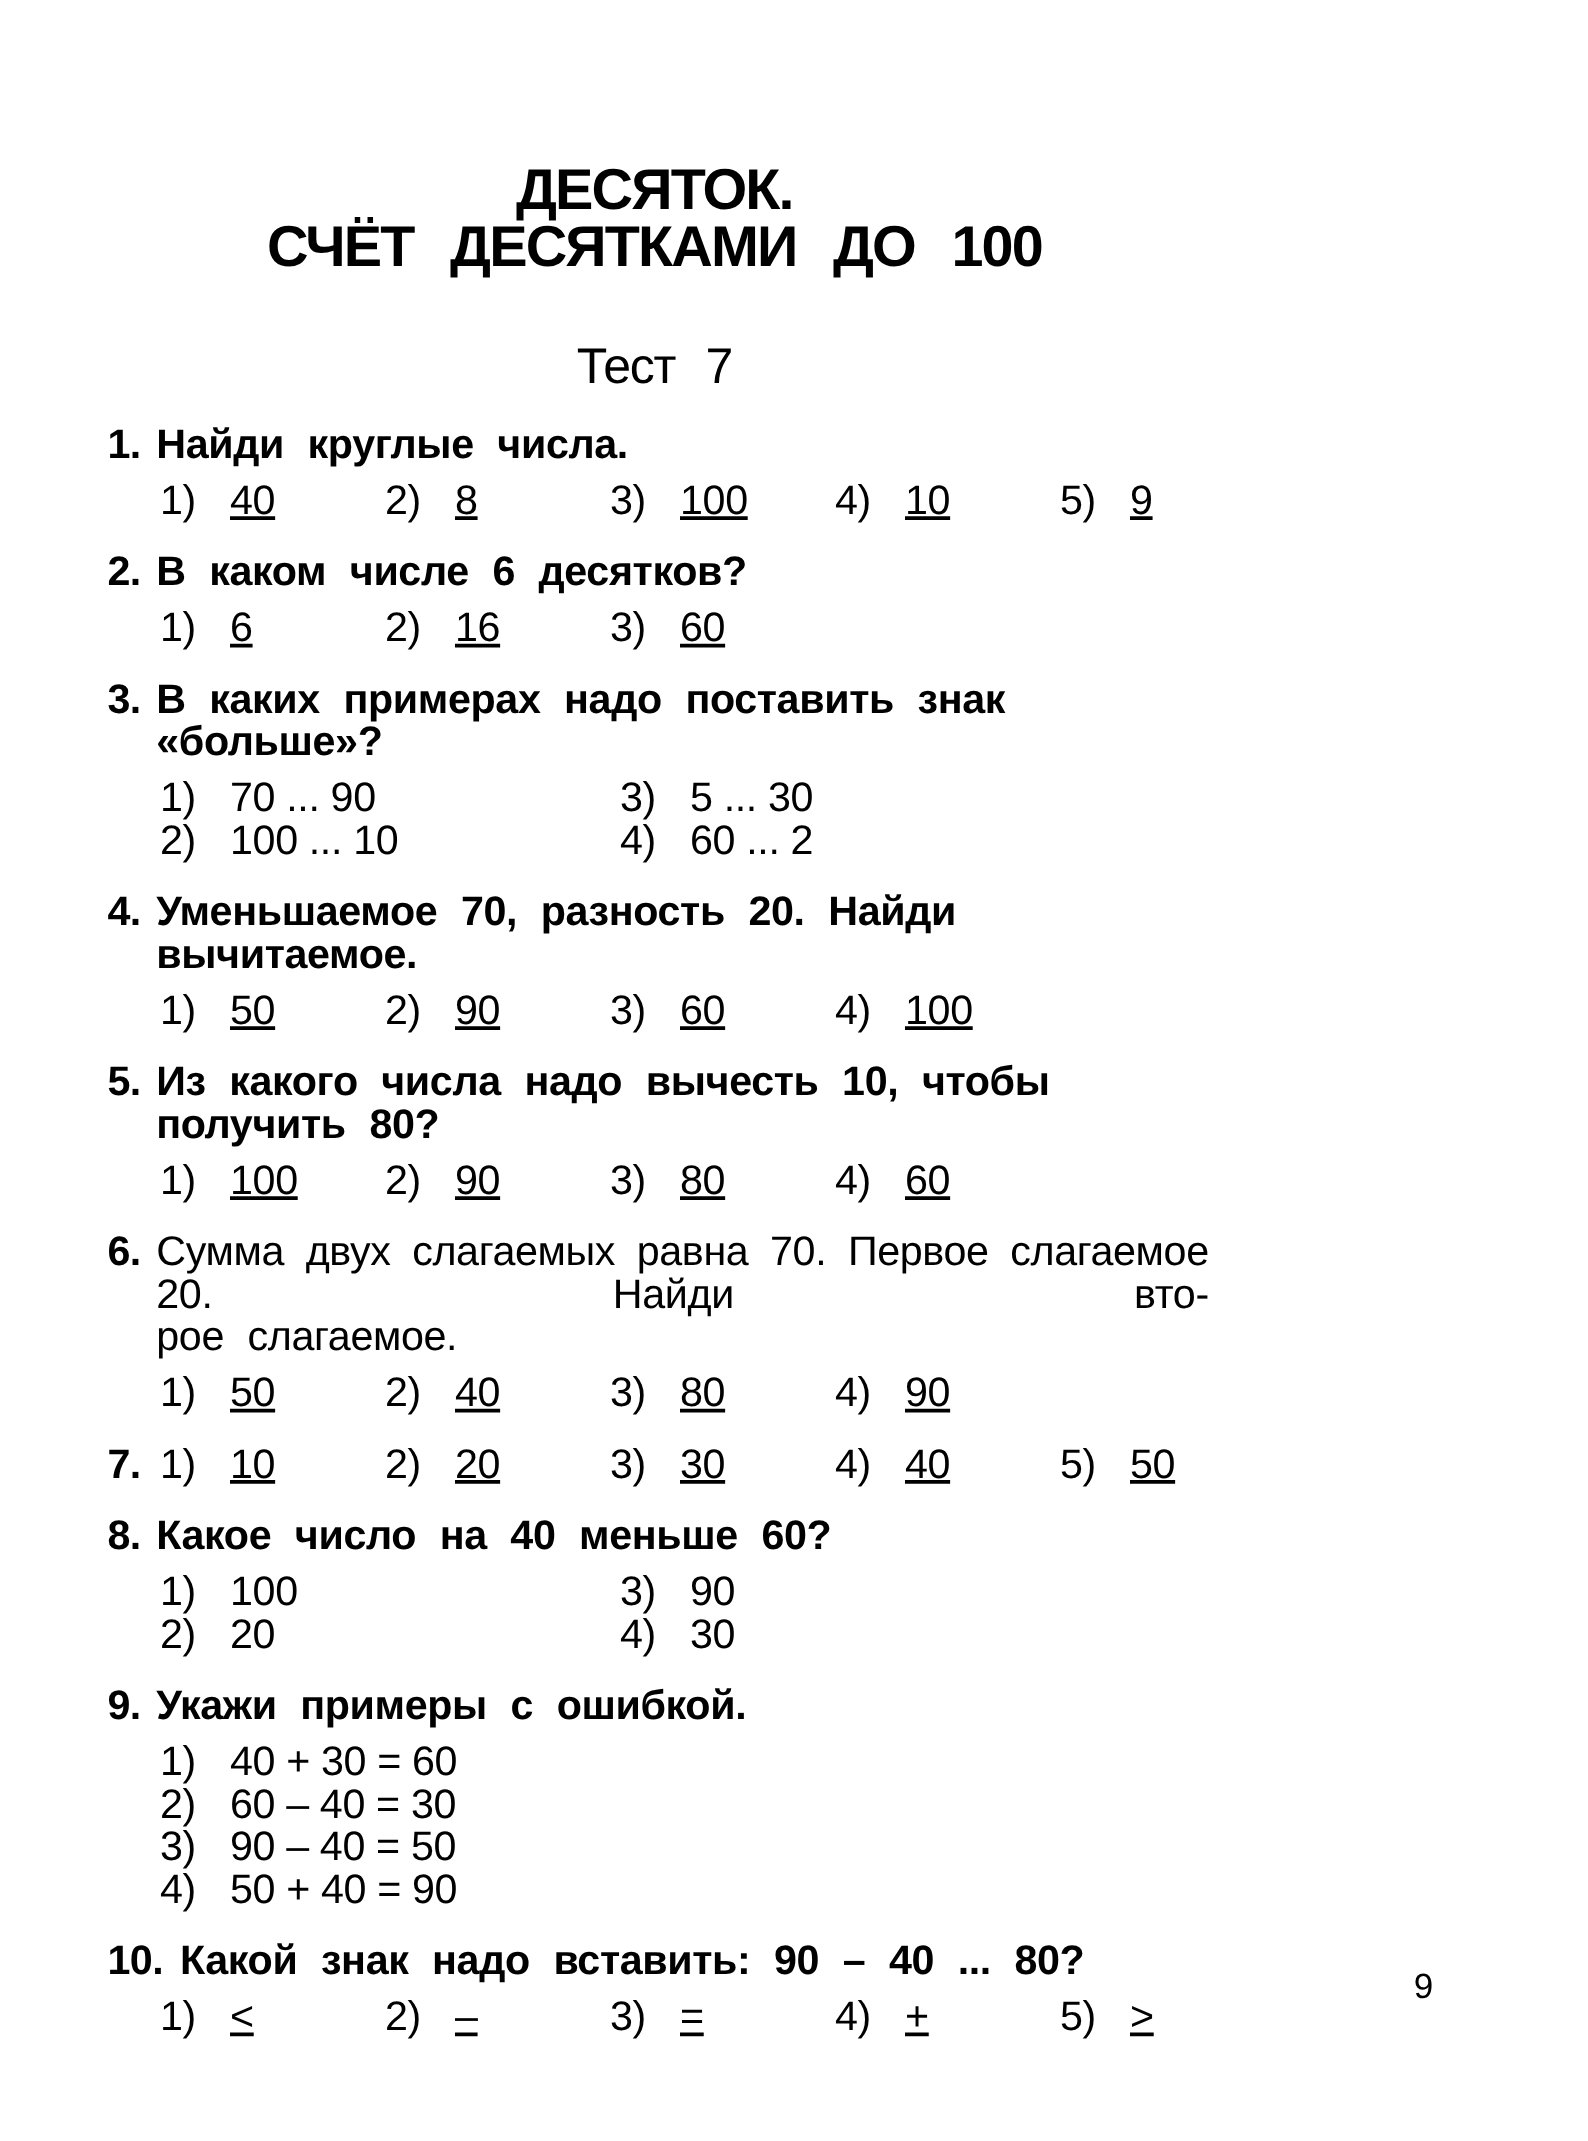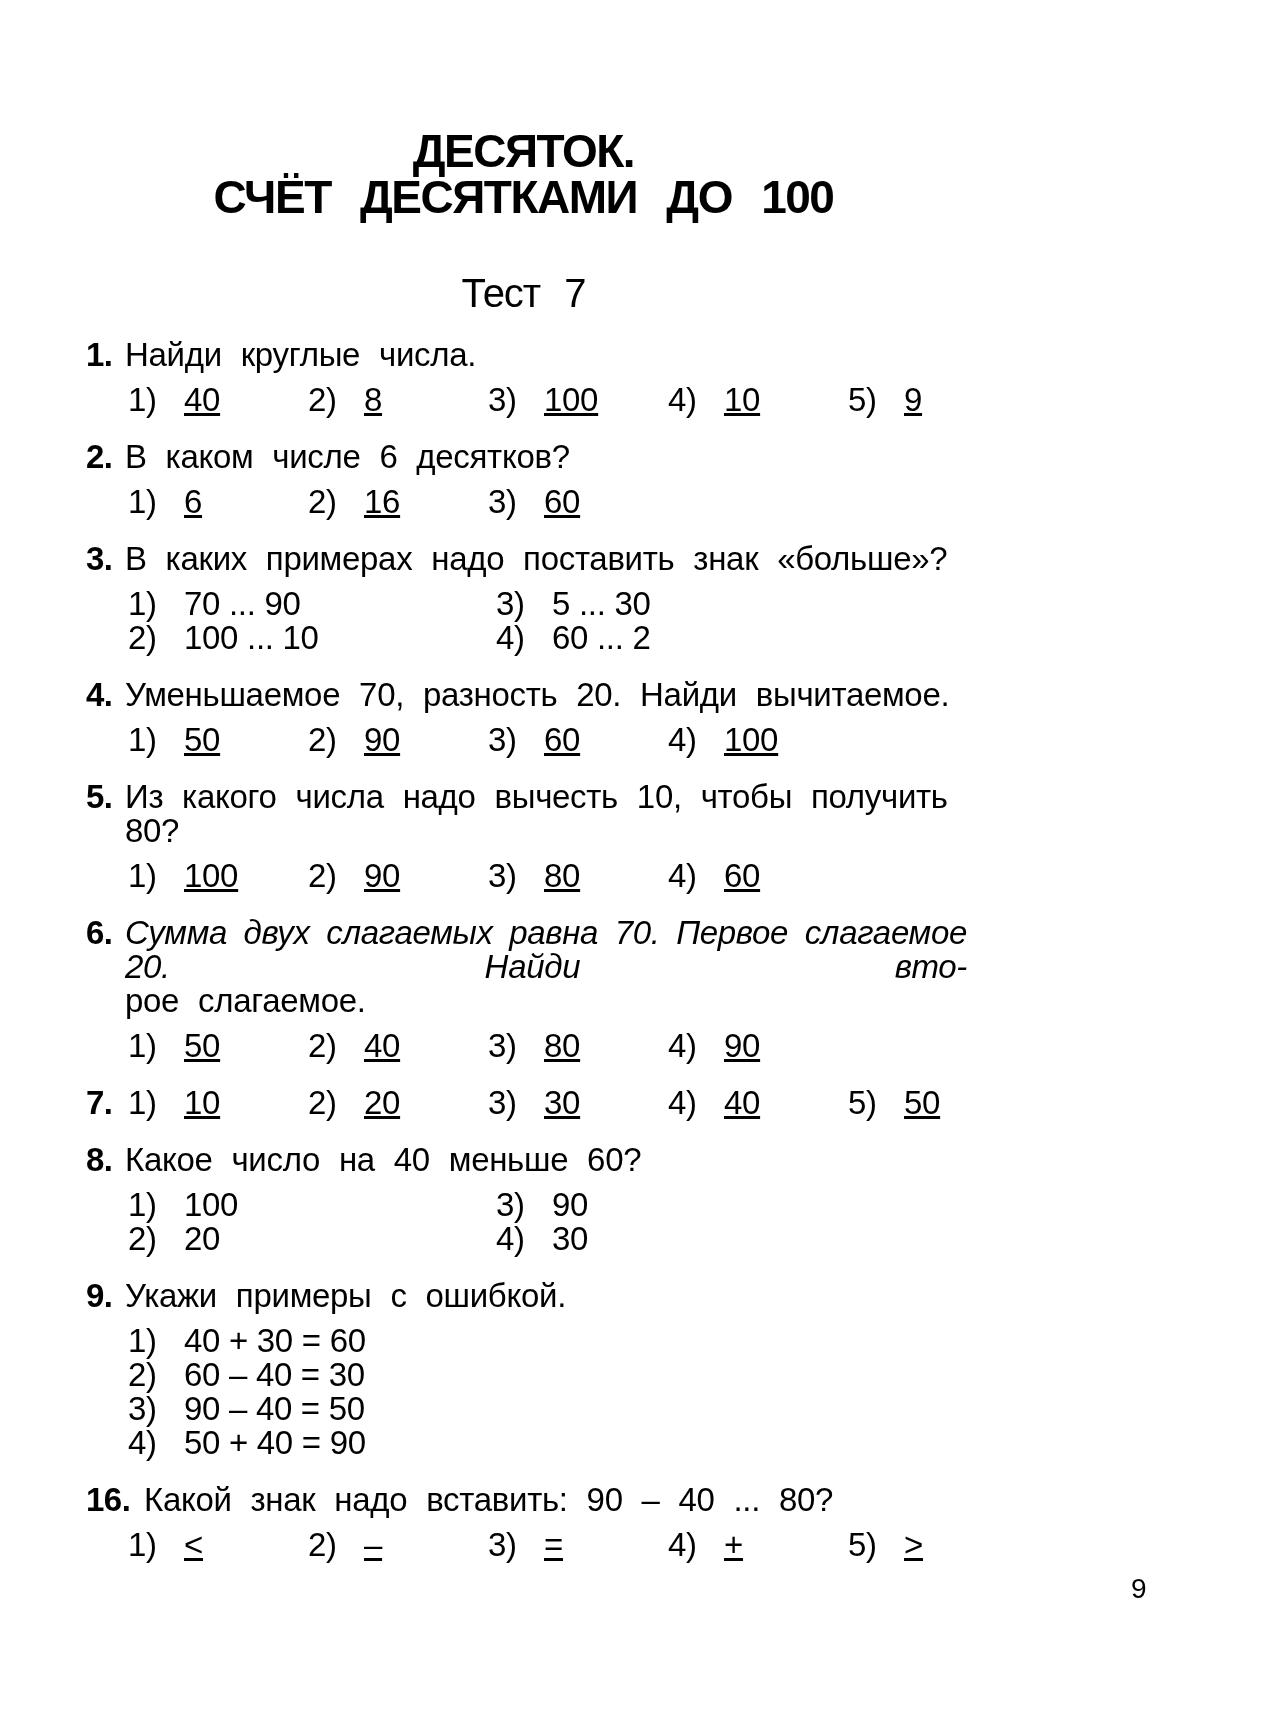--- a/index.html
+++ b/index.html
@@ -42,28 +42,27 @@
     letter-spacing: -0.3px;
   }
   .question { margin-top: 23px; }
   .qline { position: relative; padding-left: 45px; }
   .qline.wide-num { padding-left: 64px; }
   .qnum {
     position: absolute; left: 6px; top: 0;
     font-weight: bold;
     letter-spacing: -0.5px;
   }
-  .qtext { word-spacing: 10px; }
+  .qtext { word-spacing: 10px; font-weight: bold; }
   .qtext-block { display: block; max-width: 1056px; }
   .jline {
     display: block;
     text-align: justify;
     text-align-last: justify;
     word-spacing: 2px;
-    font-style: italic;
   }
   .qtext-line2 { display: block; word-spacing: 10px; }
   
   .opts { margin-top: 11px; padding-left: 48px; }
   .opts-row { display: flex; text-decoration: underline; }
   .opt { width: 180px; flex-shrink: 0; white-space: nowrap; }
   .opt-label { display: inline-block; width: 56px; }
   .opts-grid { display: grid; grid-template-columns: 368px 1fr; }
   .opts-list .opt { display: block; width: auto; }
   
@@ -202,21 +201,21 @@
       <div class="opts opts-list">
         <span class="opt"><span class="opt-label">1)</span><span class="opt-value">40 + 30 = 60</span></span>
         <span class="opt"><span class="opt-label">2)</span><span class="opt-value">60 – 40 = 30</span></span>
         <span class="opt"><span class="opt-label">3)</span><span class="opt-value">90 – 40 = 50</span></span>
         <span class="opt"><span class="opt-label">4)</span><span class="opt-value">50 + 40 = 90</span></span>
       </div>
     </section>
 
     <section class="question">
       <div class="qline wide-num">
-        <span class="qnum">16.</span>
+        <span class="qnum">10.</span>
         <span class="qtext">Какой знак надо вставить: 90 – 40 ... 80?</span>
       </div>
       <div class="opts opts-row">
         <span class="opt"><span class="opt-label">1)</span><span class="opt-value">&lt;</span></span>
         <span class="opt"><span class="opt-label">2)</span><span class="opt-value">–</span></span>
         <span class="opt"><span class="opt-label">3)</span><span class="opt-value">=</span></span>
         <span class="opt"><span class="opt-label">4)</span><span class="opt-value">+</span></span>
         <span class="opt"><span class="opt-label">5)</span><span class="opt-value">&gt;</span></span>
       </div>
     </section>

